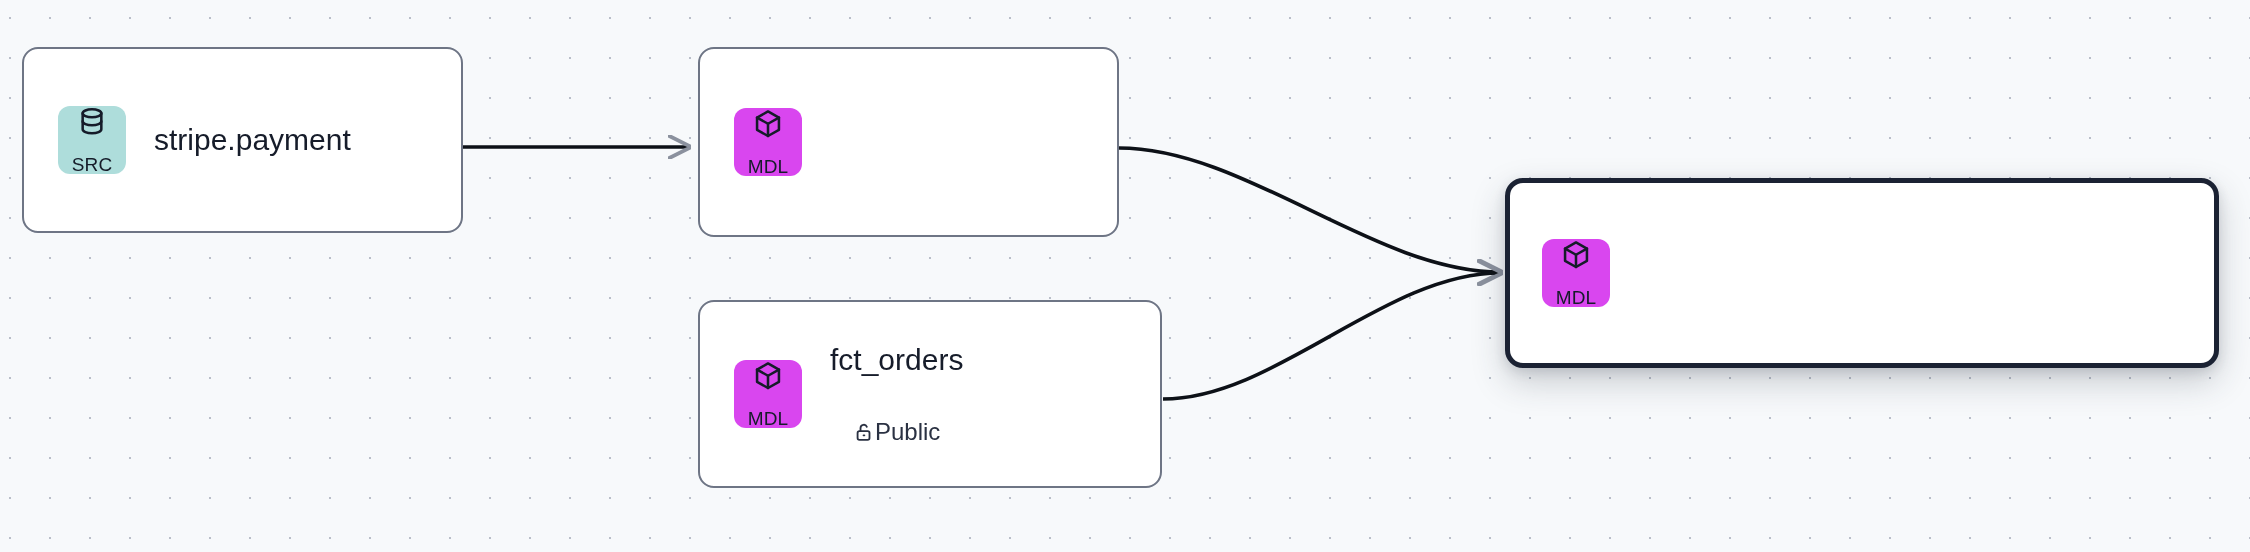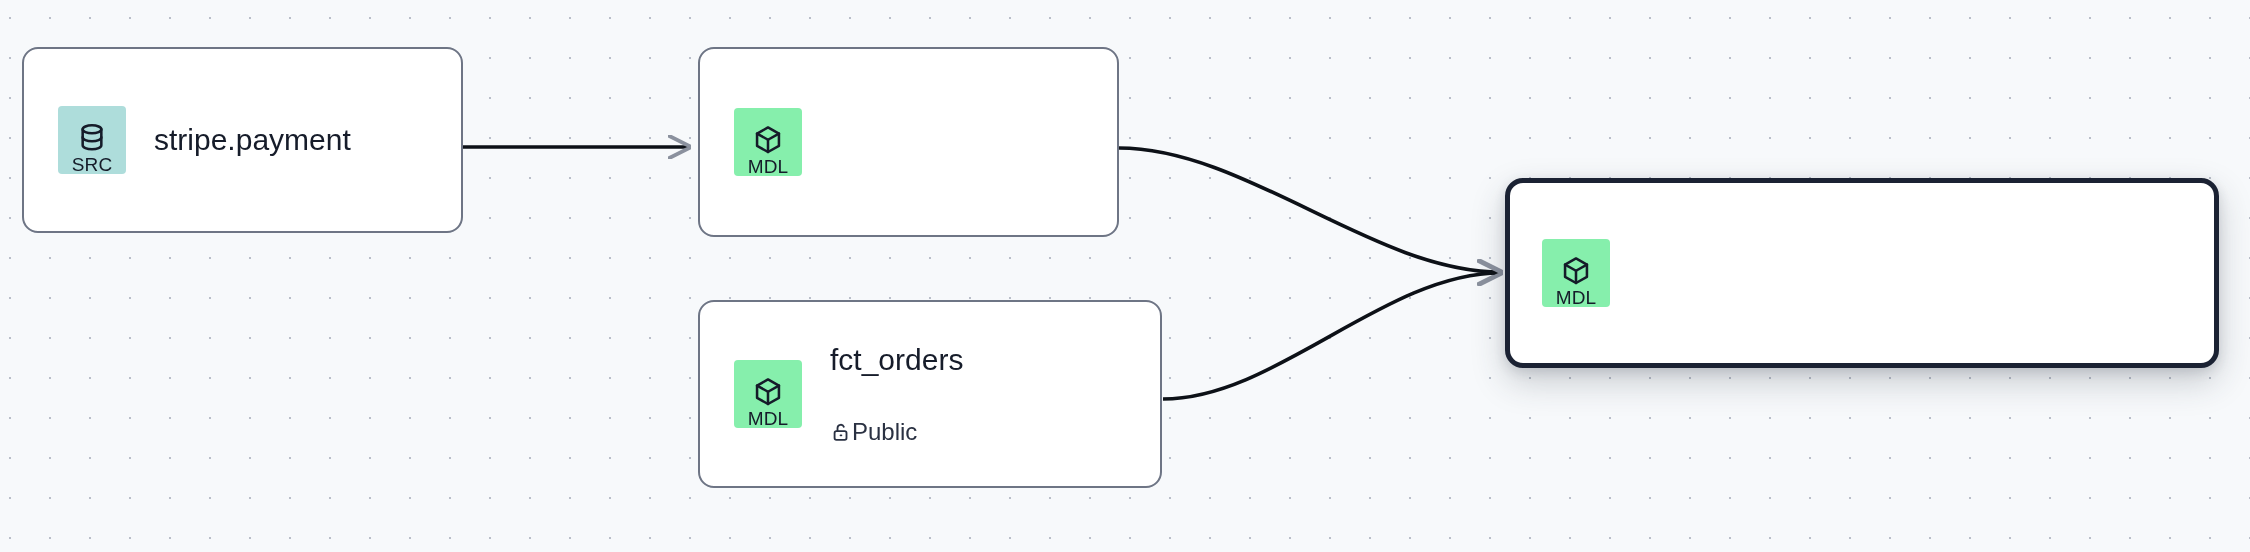--- a/index.html
+++ b/index.html
@@ -41,45 +41,46 @@
   .node.selected {
     border: 5px solid #1b2233;
     border-radius: 18px;
     box-shadow: 0 14px 34px rgba(40,48,66,0.22), 0 4px 12px rgba(40,48,66,0.14);
     padding-left: 32px;
   }
   .badge {
     flex: 0 0 auto;
     width: 68px;
     height: 68px;
-    border-radius: 4px;
+    border-radius: 12px;
     display: flex;
     flex-direction: column;
     align-items: center;
-    justify-content: flex-end;
+    justify-content: space-between;
     gap: 1px;
     color: #151b29;
   }
   .badge.src { background: #aedddb; }
-  .badge.mdl { background: #86efac; }
+  .badge.mdl { background: #d946ef; }
   .badge svg { display: block; }
   .badge-label {
     font-size: 19px;
     line-height: 19px;
     letter-spacing: 0.2px;
     font-family: "Liberation Sans", sans-serif;
     color: #151b29;
   }
   .node-text {
     margin-left: 28px;
     display: flex;
     flex-direction: column;
     justify-content: center;
     gap: 6px;
     min-width: 0;
+    align-items: center;
   }
   .node-title {
     font-size: 30px;
     line-height: 34px;
     color: #161c2a;
     font-family: "Liberation Sans", sans-serif;
     white-space: nowrap;
   }
   .node-meta {
     display: flex;

